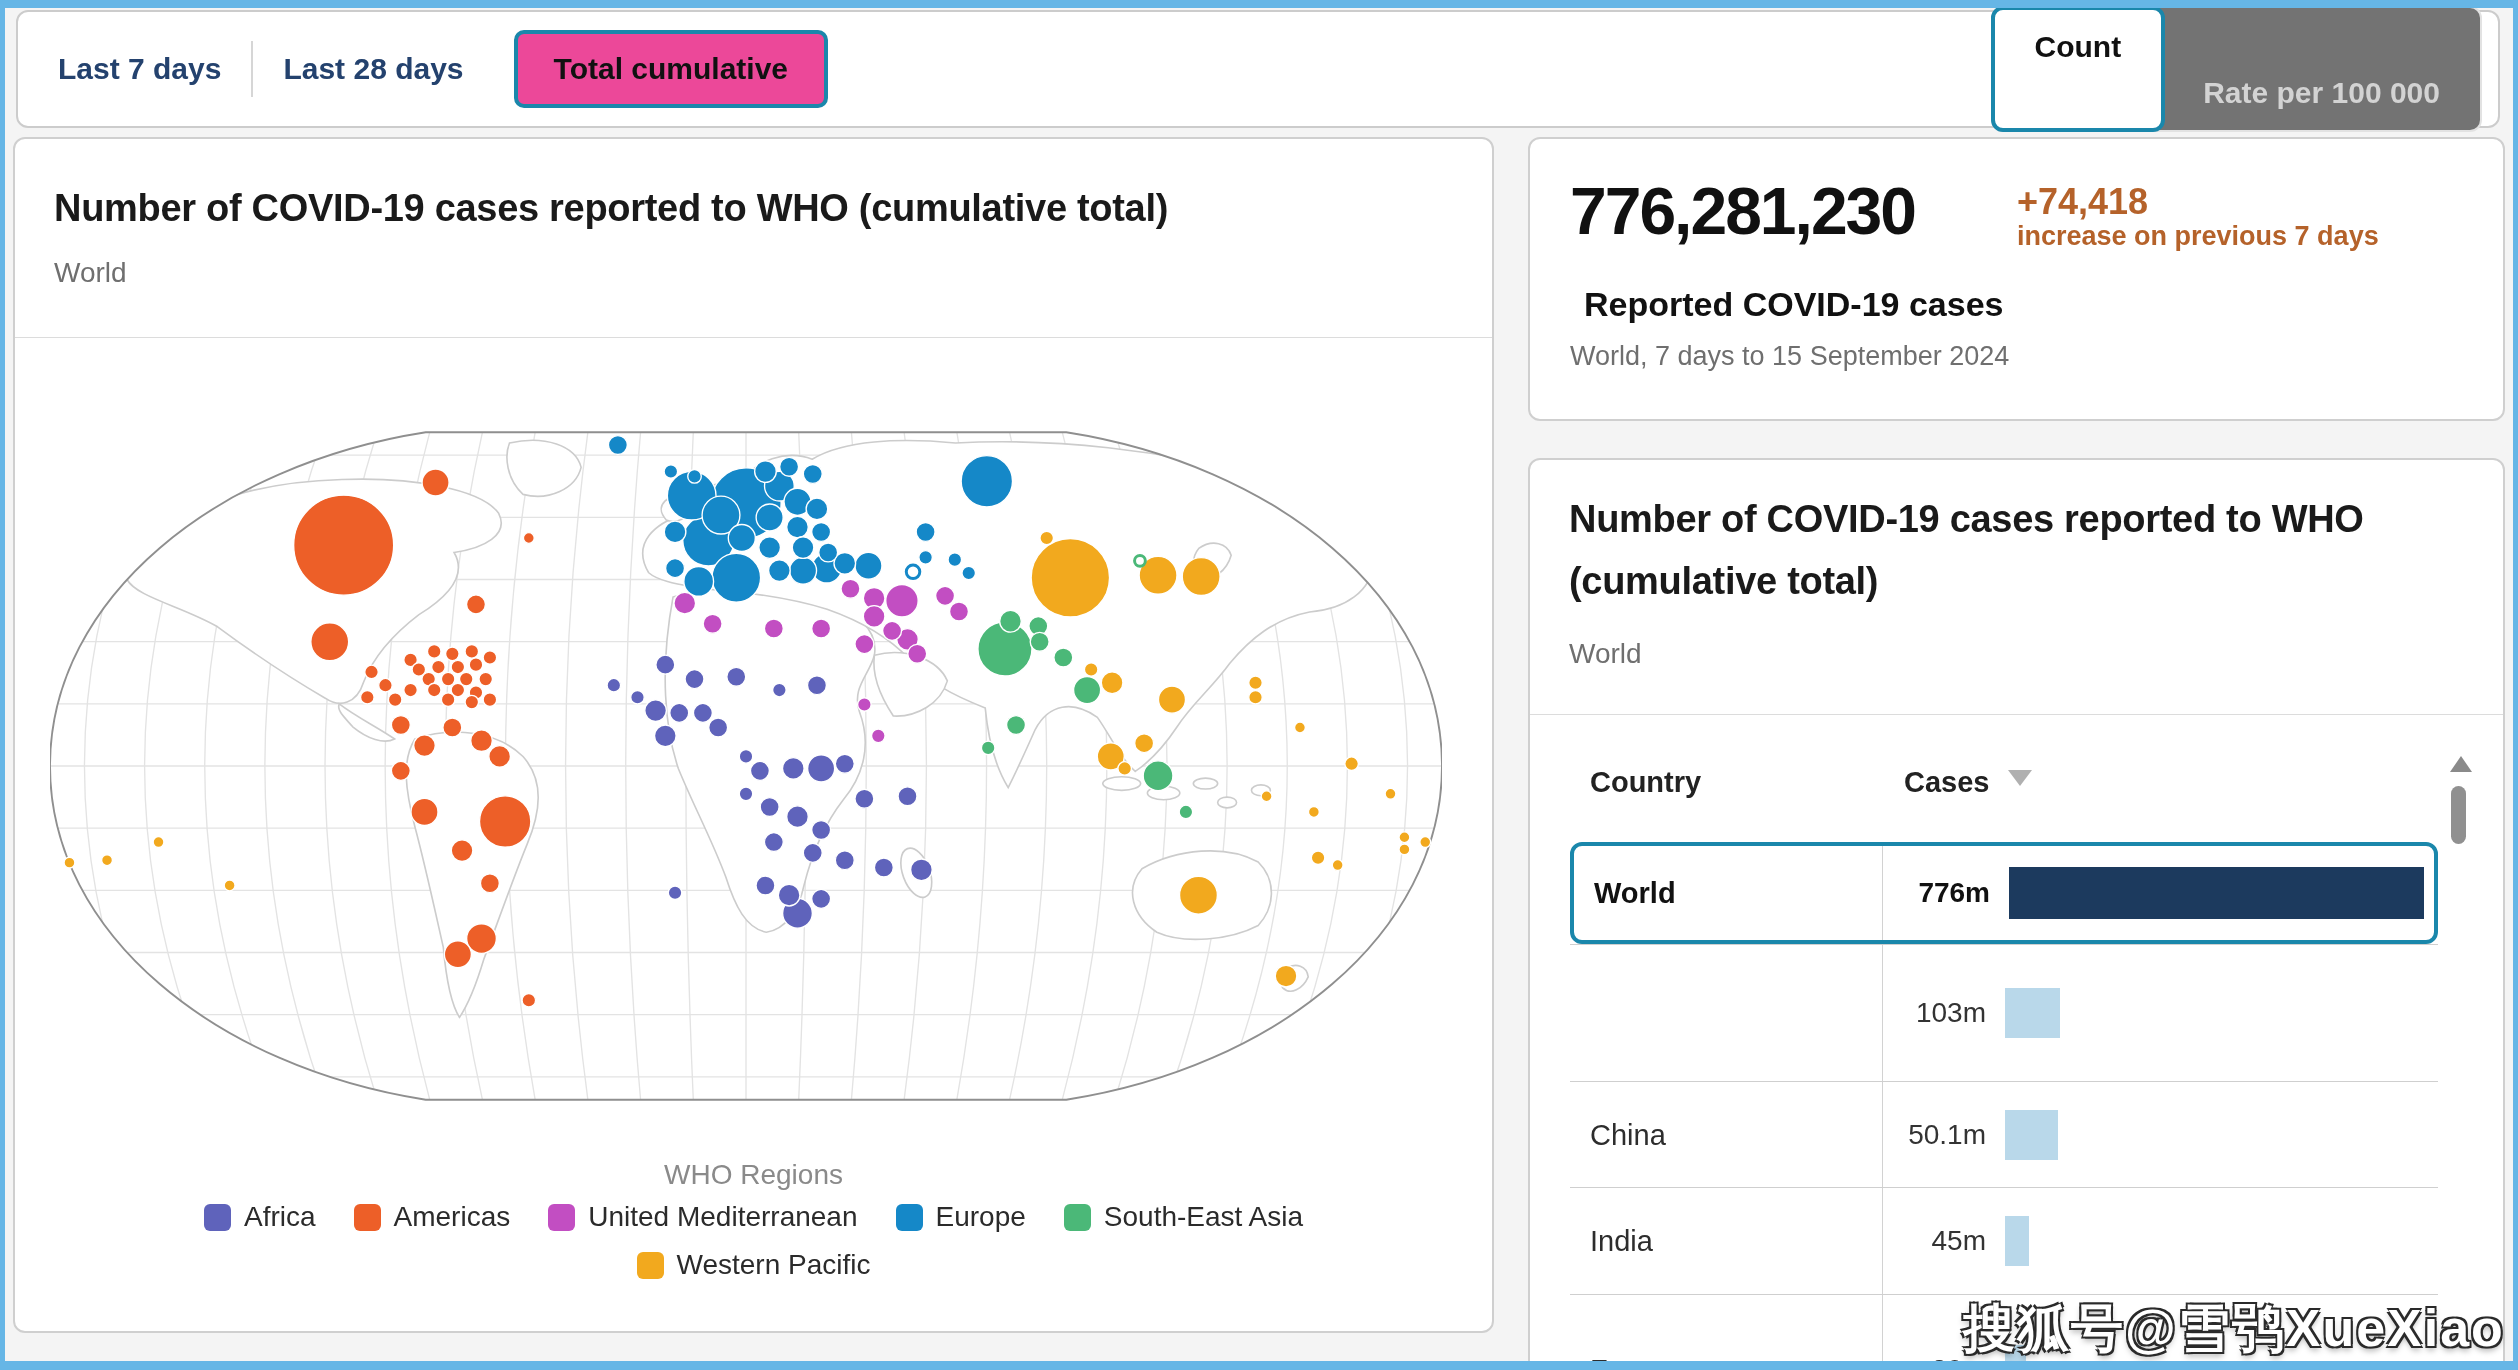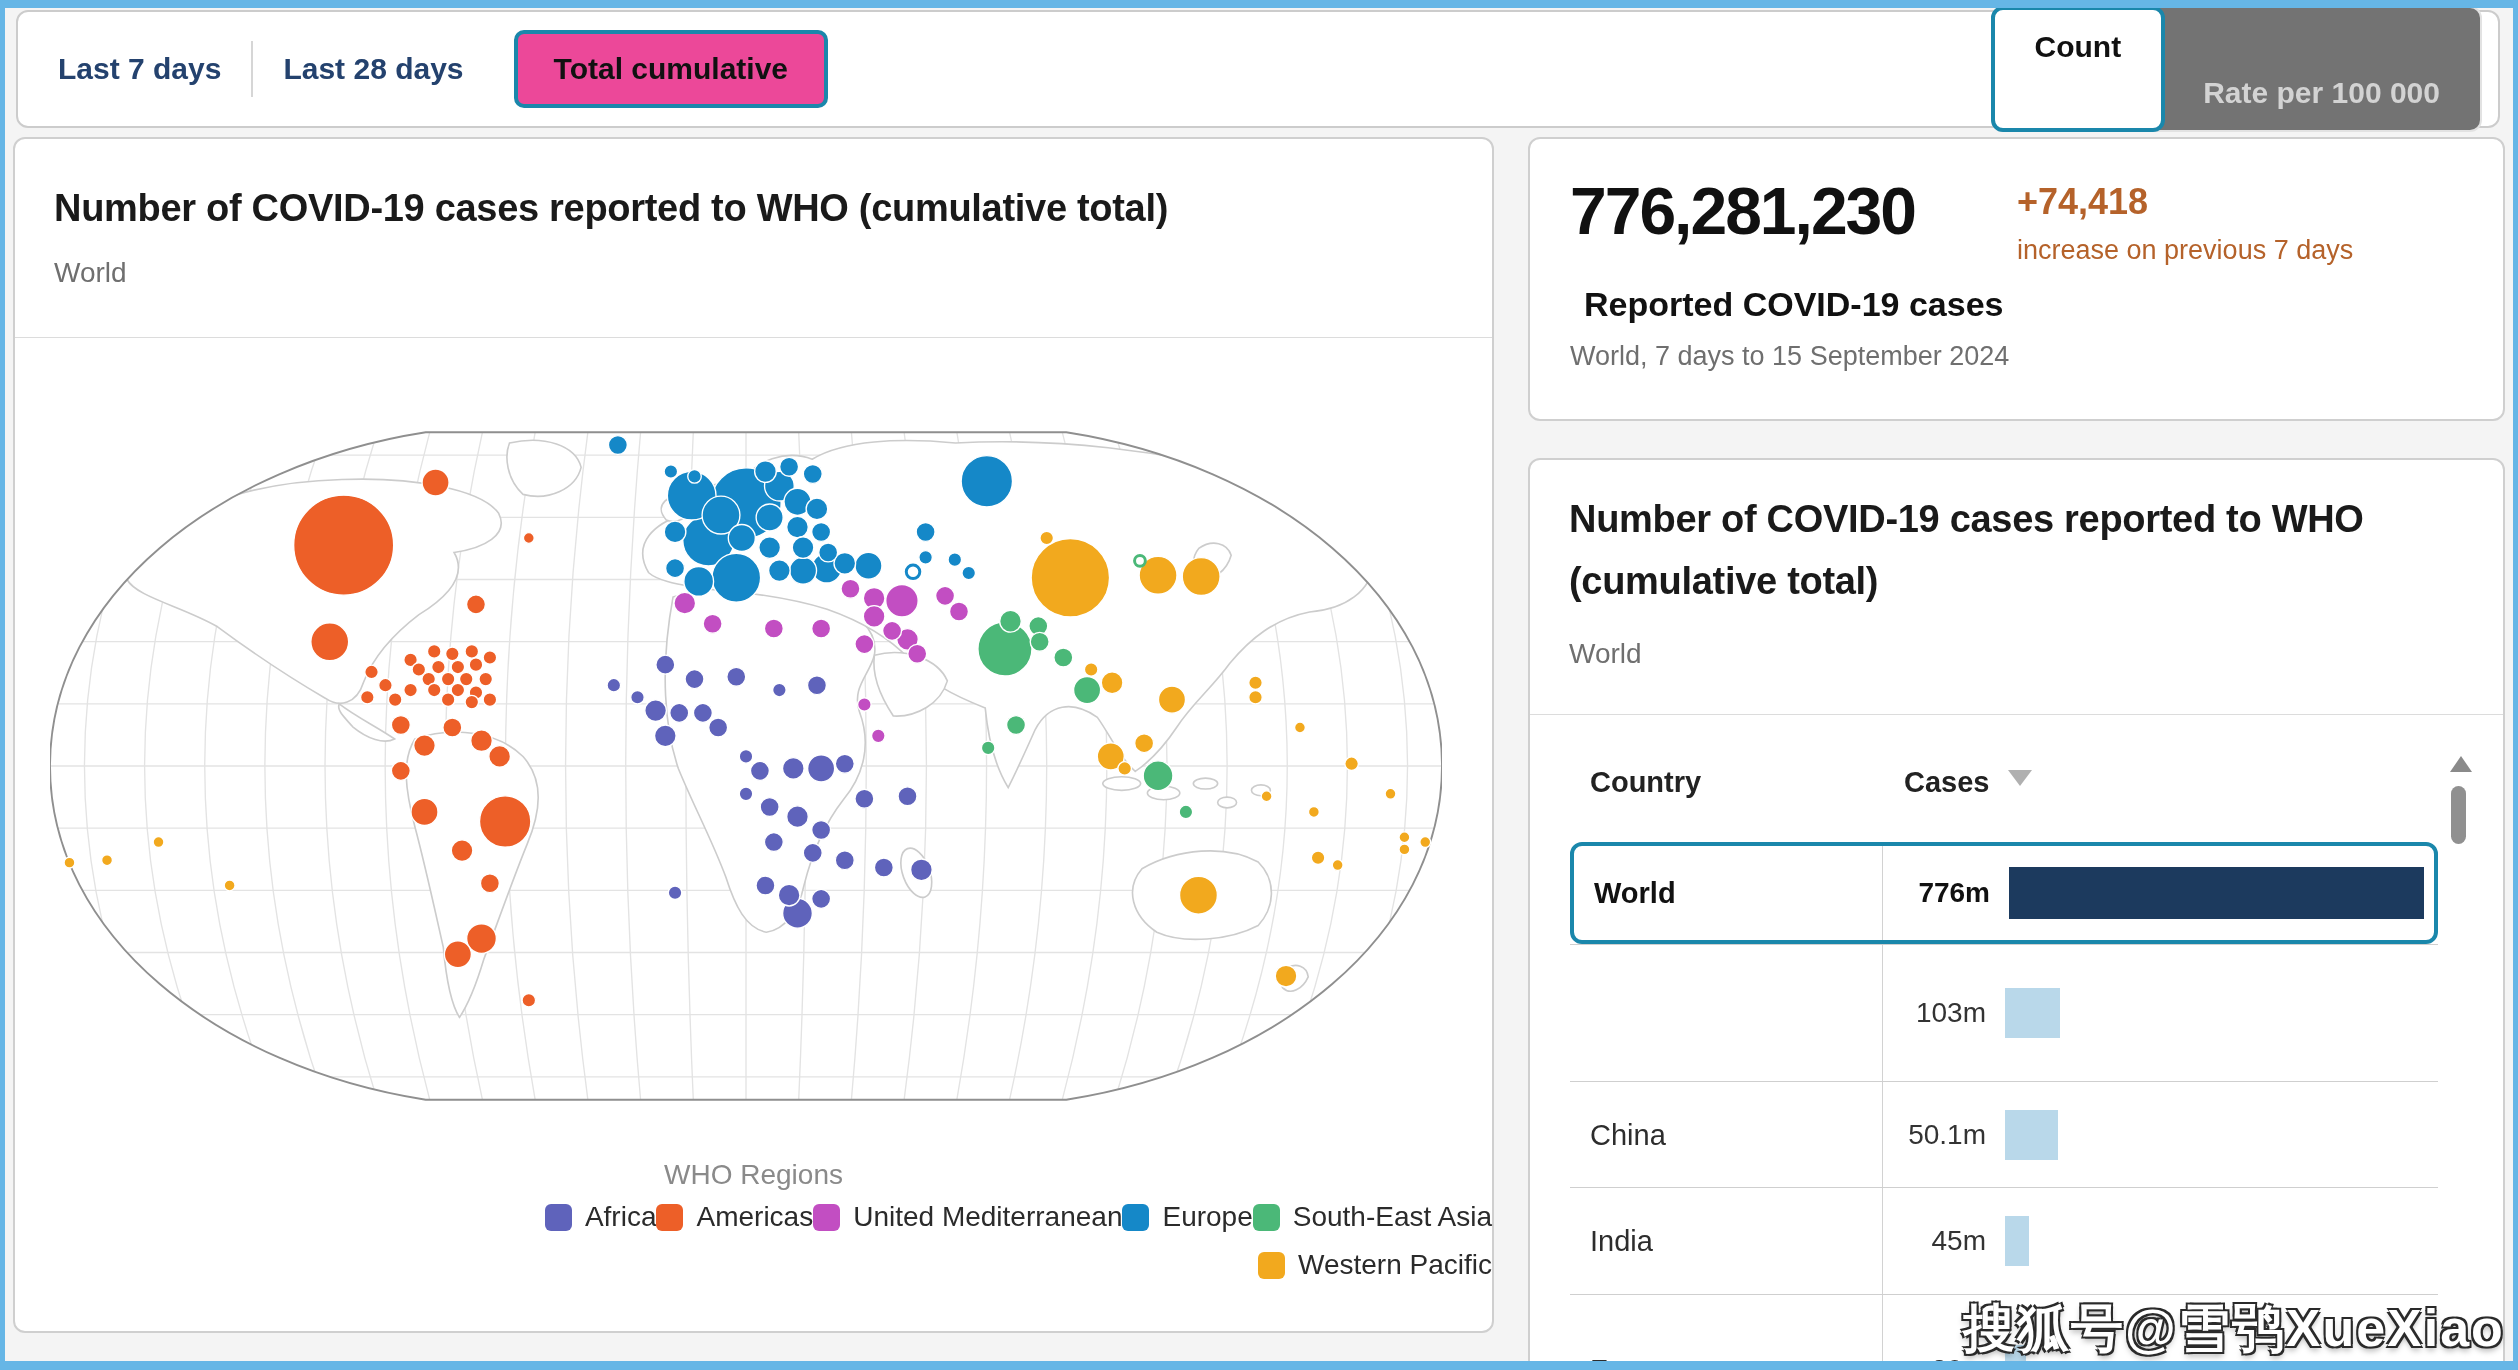--- a/index.html
+++ b/index.html
@@ -52,33 +52,33 @@
   }
   .card-subtitle { position:absolute; left:39px; font-size:28px; color:#6f6f6f; }
   .hdivider { position:absolute; left:0; width:100%; height:1px; background:#dcdcdc; }
   
   #map-card .card-title { top:38px; }
   #map-card .card-subtitle { top:118px; }
   #map-card .hdivider { top:198px; }
   #map-svg { position:absolute; left:35px; top:289px; }
   .legend-title { position:absolute; top:1020px; width:100%; text-align:center;
     font-size:28px; color:#8a8a8a; }
-  .legend-row { position:absolute; width:100%; display:flex; justify-content:flex-end; }
+  .legend-row { position:absolute; width:100%; display:flex; justify-content:center; gap:38px; }
   #legend-row-1 { top:1062px; }
   #legend-row-2 { top:1110px; }
   .legend-item { display:flex; align-items:center; gap:13px; }
   .legend-swatch { width:27px; height:27px; border-radius:6px; }
   .legend-label { font-size:28px; color:#2b2b2b; }
   
   .stat-number {
     position:absolute; left:40px; top:34px; font-size:66px; font-weight:700;
     color:#111111; letter-spacing:-2px;
   }
   .stat-delta { position:absolute; left:487px; top:42px; font-size:36px; font-weight:700; color:#b5622a; }
-  .stat-delta-caption { position:absolute; left:487px; top:96px; font-size:27px; font-weight:400; color:#b5622a; }
+  .stat-delta-caption { position:absolute; left:487px; top:82px; font-size:27px; font-weight:700; color:#b5622a; }
   .stat-label { position:absolute; left:40px; top:146px; font-size:34px; font-weight:700; color:#111111;margin-left:14px; }
   .stat-context { position:absolute; left:40px; top:202px; font-size:27px; color:#6f6f6f; }
   
   #table-card .card-title { top:28px; width:880px; }
   #table-card .card-subtitle { top:178px; }
   #table-card .hdivider { top:254px; }
   .th-country { position:absolute; left:60px; top:306px; font-size:29px; font-weight:700; color:#222; }
   .th-cases   { position:absolute; left:374px; top:306px; font-size:29px; font-weight:700; color:#222; }
   .sort-icon  { position:absolute; left:478px; top:310px; width:0; height:0;
     border-left:12px solid transparent; border-right:12px solid transparent;

